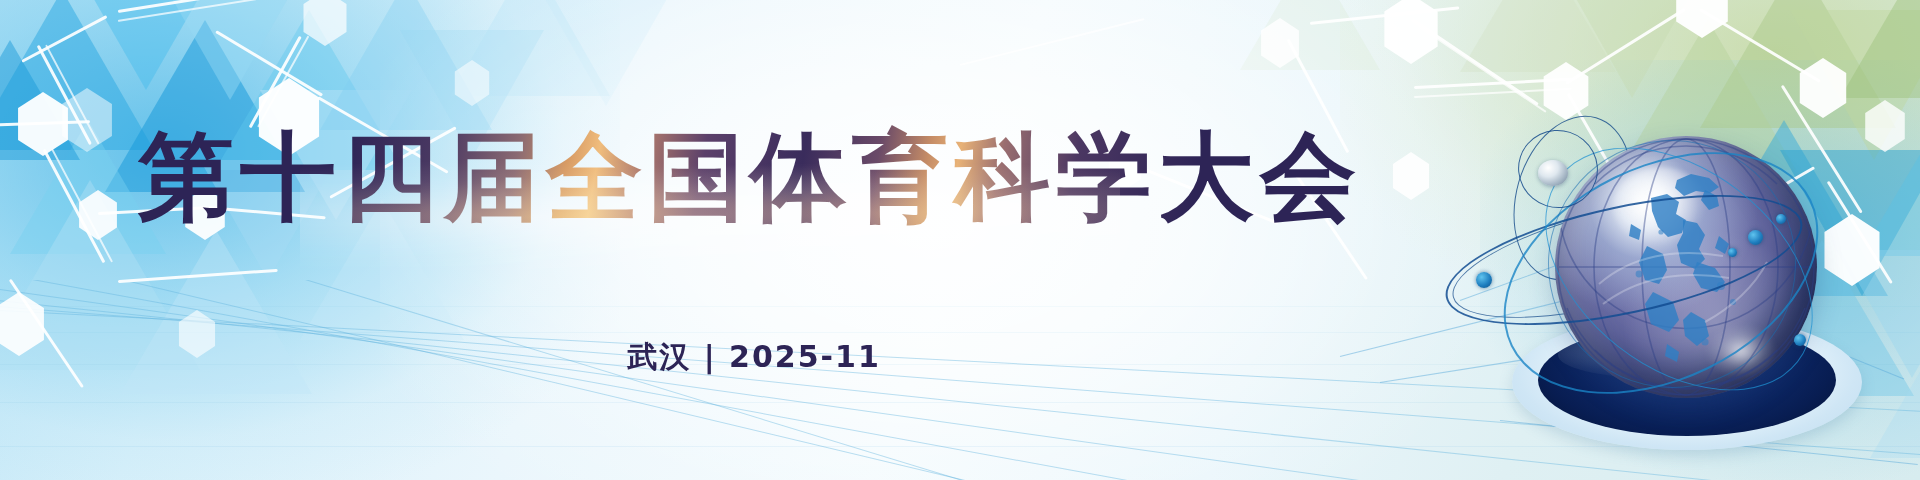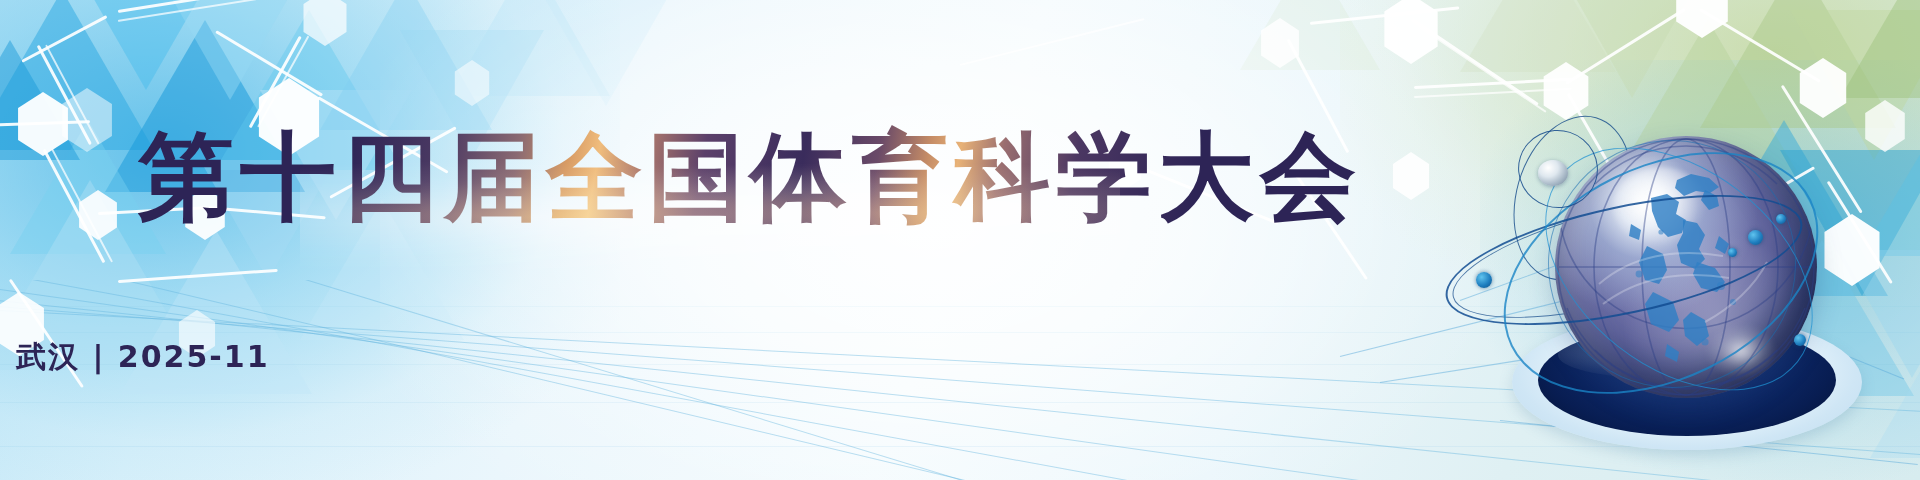--- a/index.html
+++ b/index.html
@@ -178,23 +178,23 @@
                 rgba(255,188,104,0.34) 0%,
                 rgba(255,218,160,0.16) 30%,
                 rgba(255,255,255,0) 62%);
     mix-blend-mode: screen;
     pointer-events: none;
   }
 
   
   .subtitle-wrap {
     position: absolute;
-    left: 16px; top: 337px;
+    left: 4px; top: 337px;
     width: 1500px;
-    text-align: left;
+    text-align: center;
   }
   .subtitle {
     display: inline-block;
     font-family: "DejaVu Sans", "Liberation Sans", sans-serif;
     font-size: 30px;
     font-weight: 700;
     letter-spacing: 2px;
     color: #2d2456;
     white-space: nowrap;
   }

